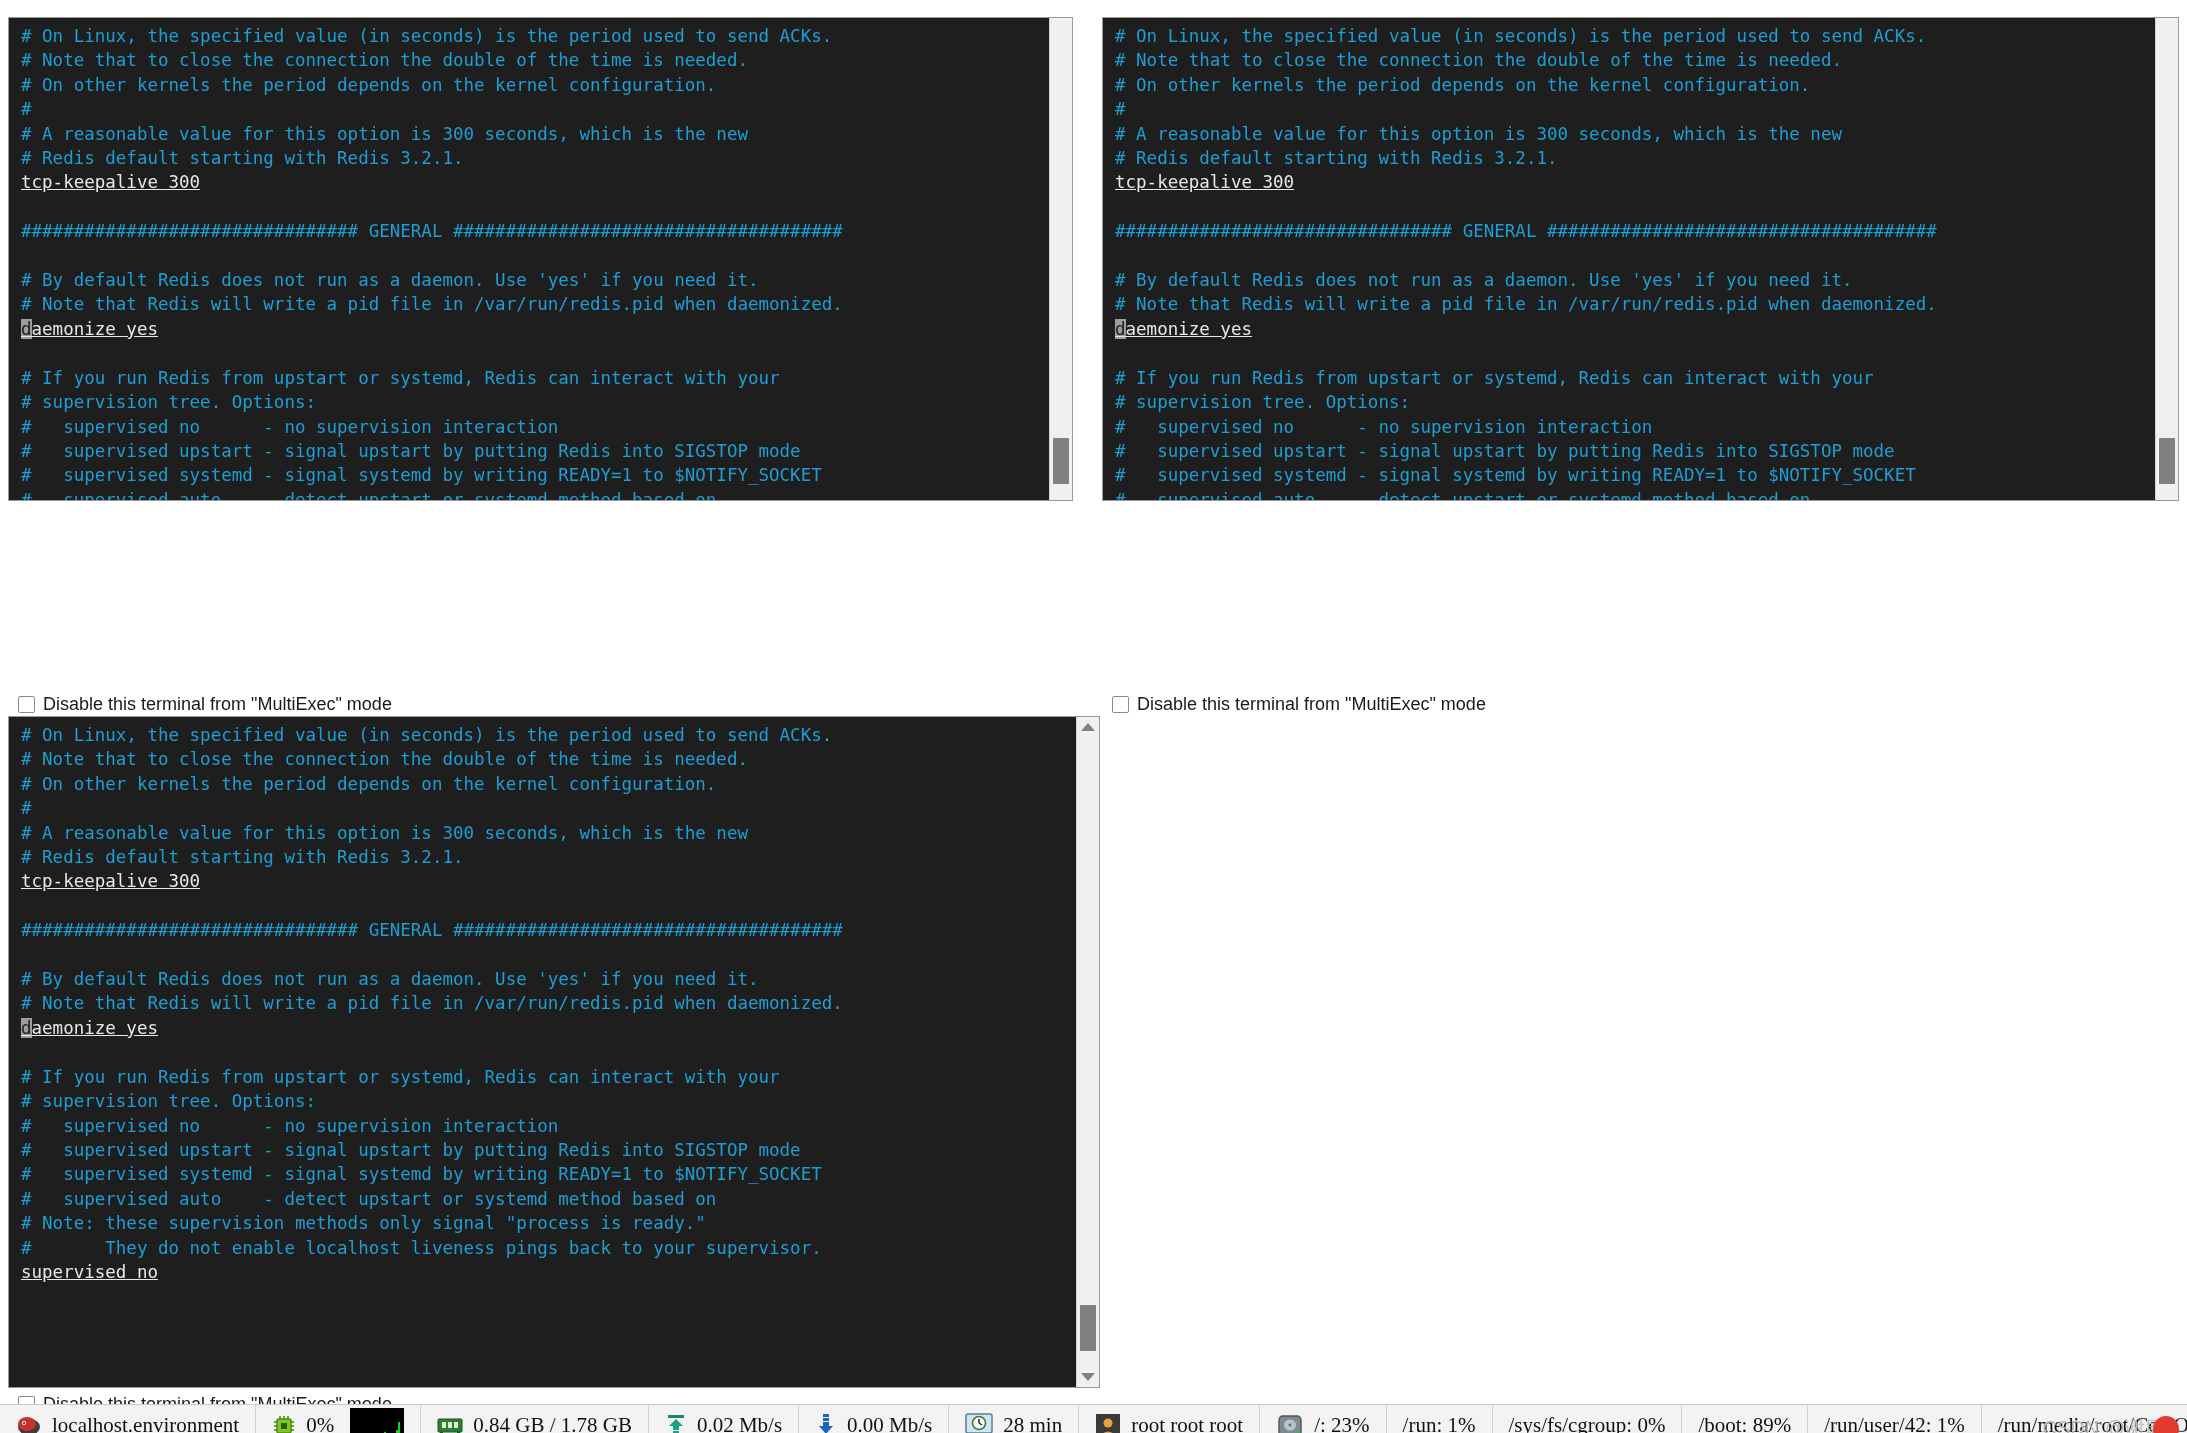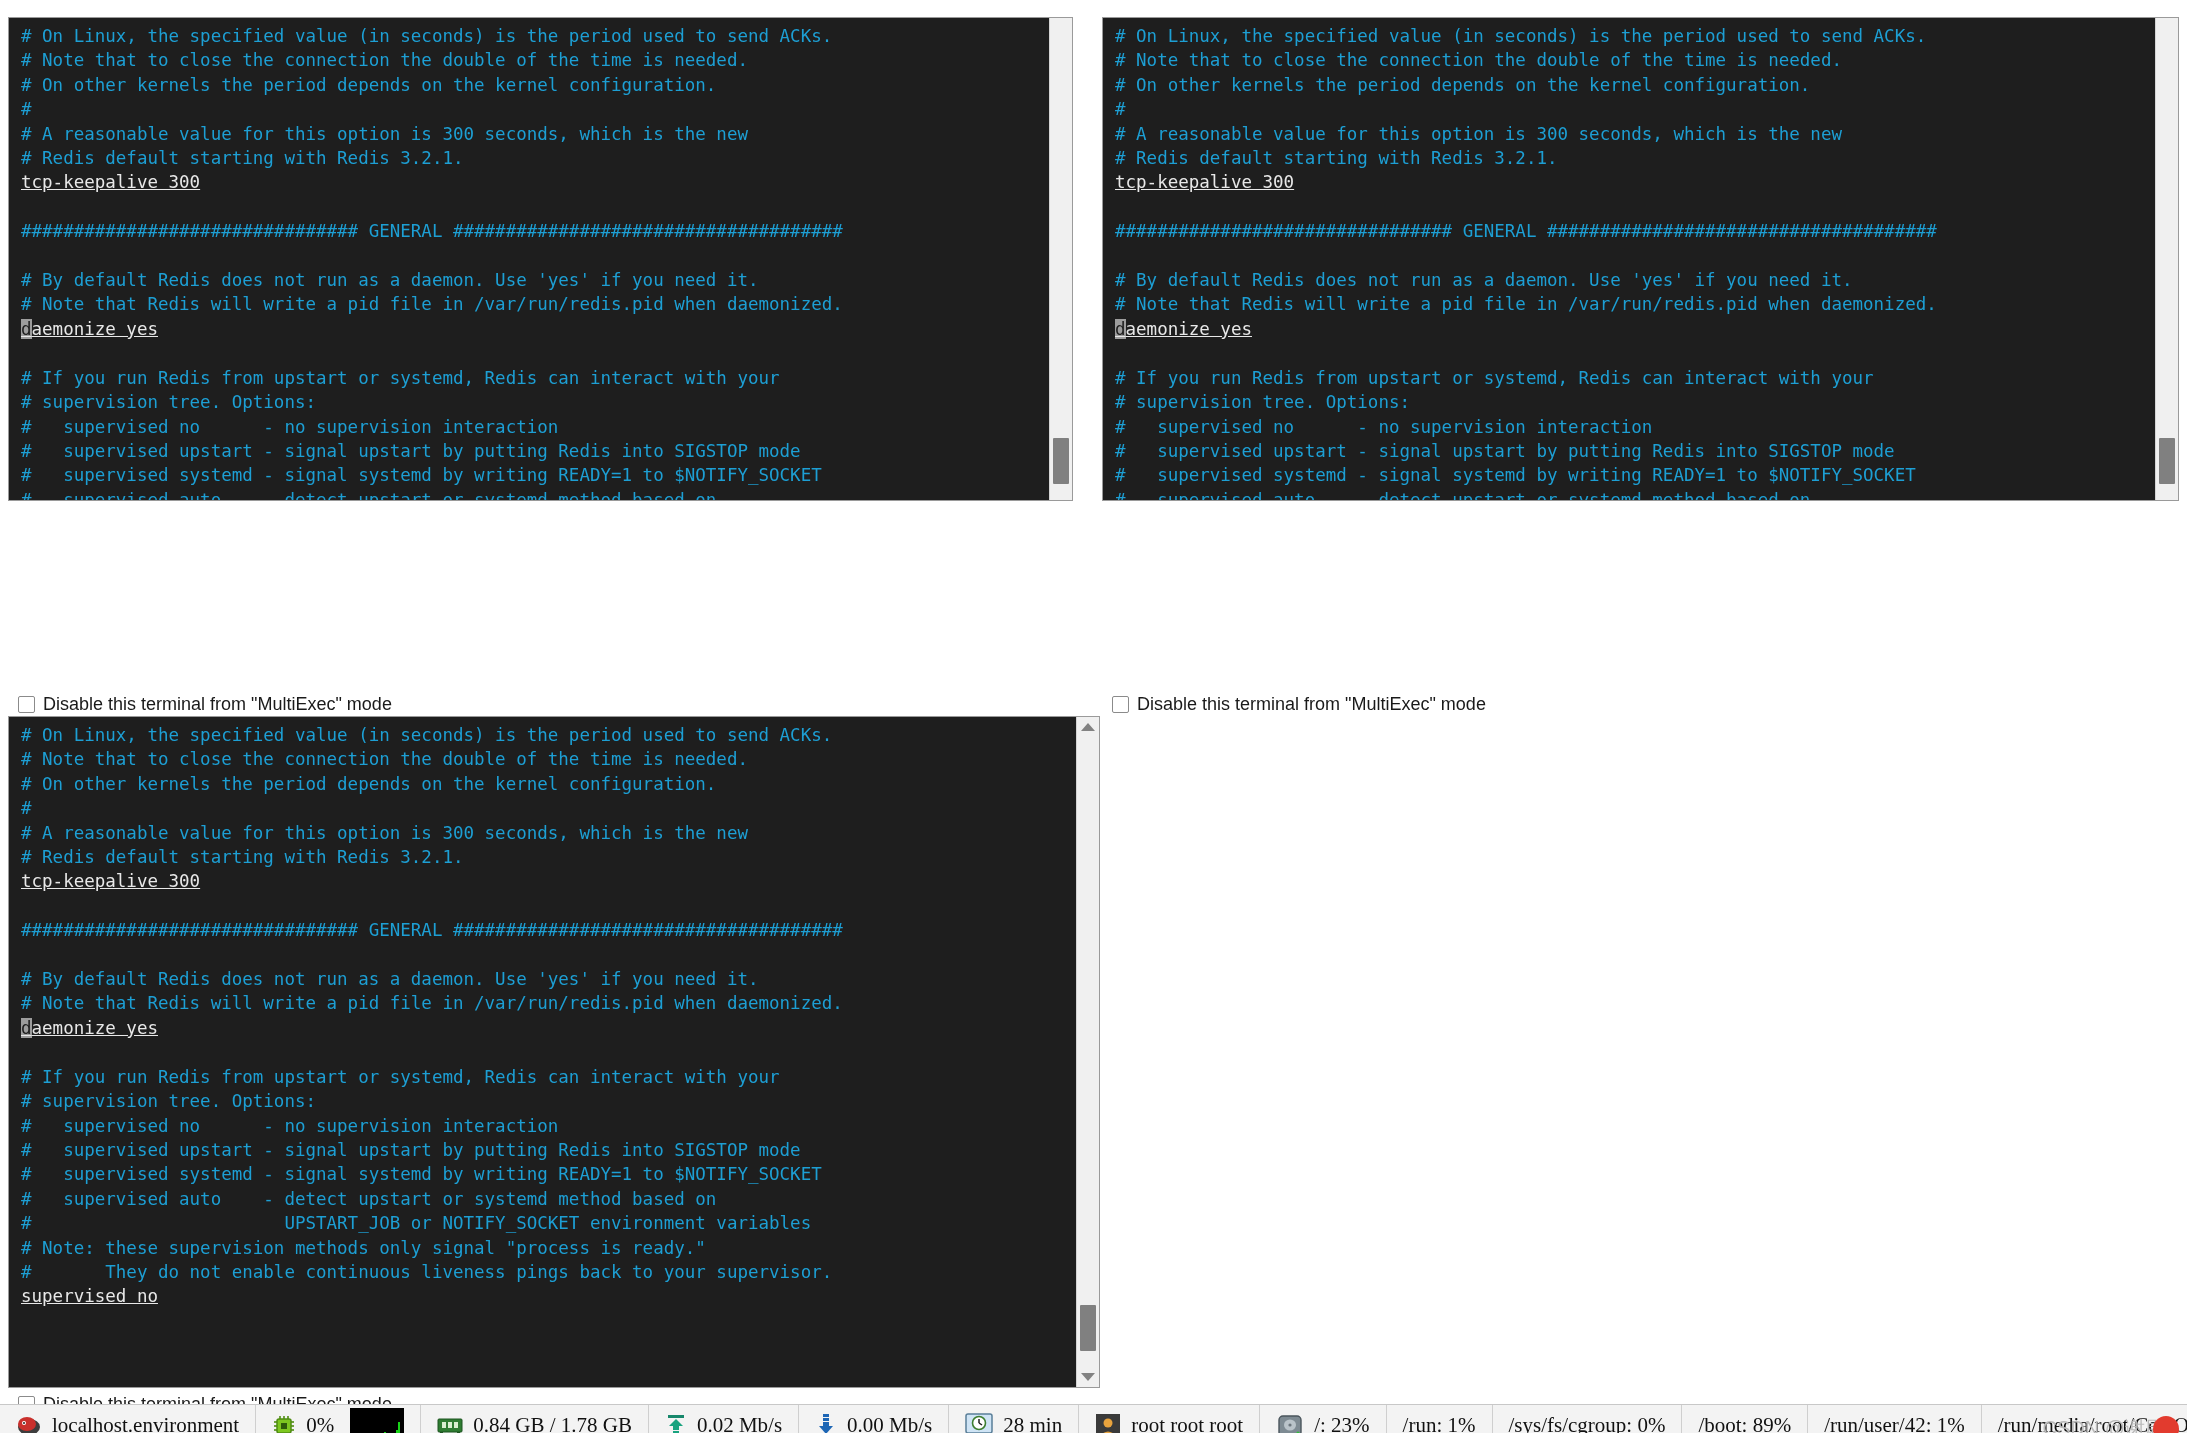--- a/index.html
+++ b/index.html
@@ -296,23 +296,22 @@
             <div class="term-line"># By default Redis does not run as a daemon. Use 'yes' if you need it.</div>
             <div class="term-line"># Note that Redis will write a pid file in /var/run/redis.pid when daemonized.</div>
             <div class="term-line cmd"><span class="cursor">d</span>aemonize yes</div>
             <div class="term-line blank">&nbsp;</div>
             <div class="term-line"># If you run Redis from upstart or systemd, Redis can interact with your</div>
             <div class="term-line"># supervision tree. Options:</div>
             <div class="term-line">#   supervised no      - no supervision interaction</div>
             <div class="term-line">#   supervised upstart - signal upstart by putting Redis into SIGSTOP mode</div>
             <div class="term-line">#   supervised systemd - signal systemd by writing READY=1 to $NOTIFY_SOCKET</div>
             <div class="term-line">#   supervised auto    - detect upstart or systemd method based on</div>
-            <div class="term-line">#                        UPSTART_JOB or NOTIFY_SOCKET environment variables</div>
             <div class="term-line"># Note: these supervision methods only signal "process is ready."</div>
-            <div class="term-line">#       They do not enable continuous liveness pings back to your supervisor.</div>
+            <div class="term-line">#       They do not enable localhost liveness pings back to your supervisor.</div>
             <div class="term-line cmd">supervised no</div>
             <div class="term-line blank">&nbsp;</div>
           </div>
         <div class="term-status"><span style="position: absolute; left: 845px;">136,1</span><span style="position: absolute; left: 1000px;">9%</span></div>
       </div>
       <div class="sb">
         <div class="sb-arrow up">
             <i></i>
           </div>
         <div class="sb-thumb" style="top:588px; height:46px;"></div>

